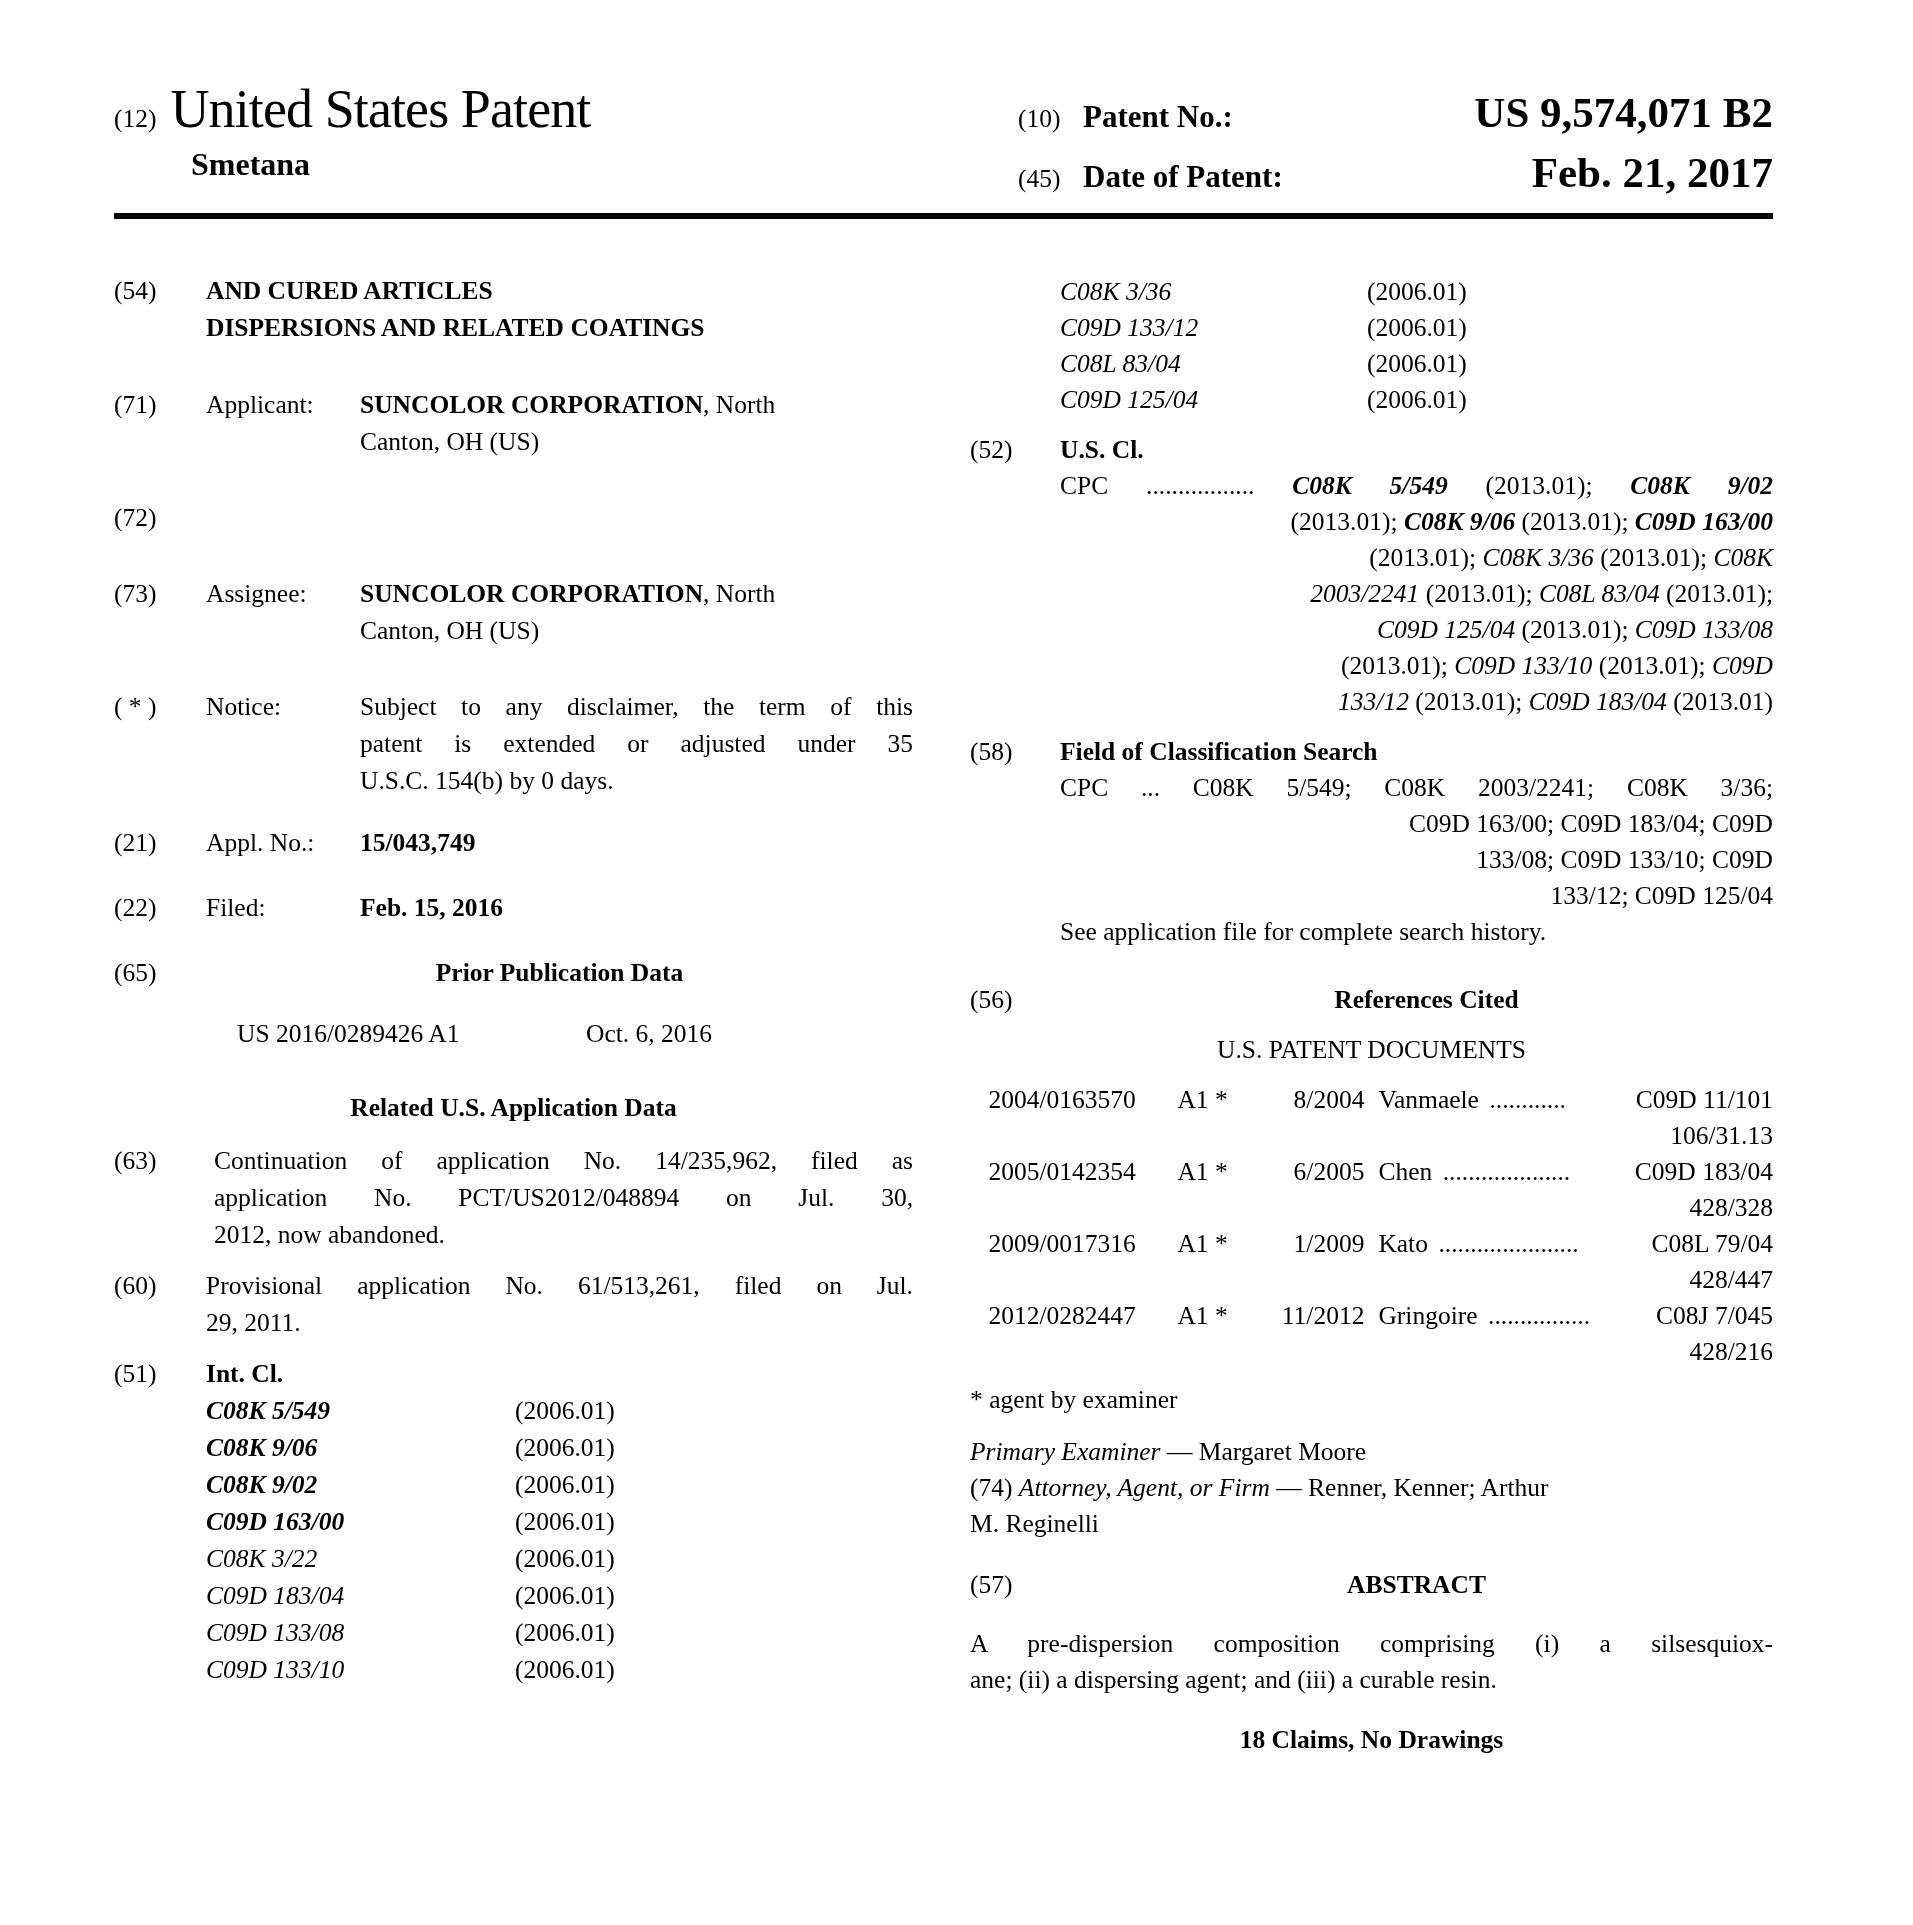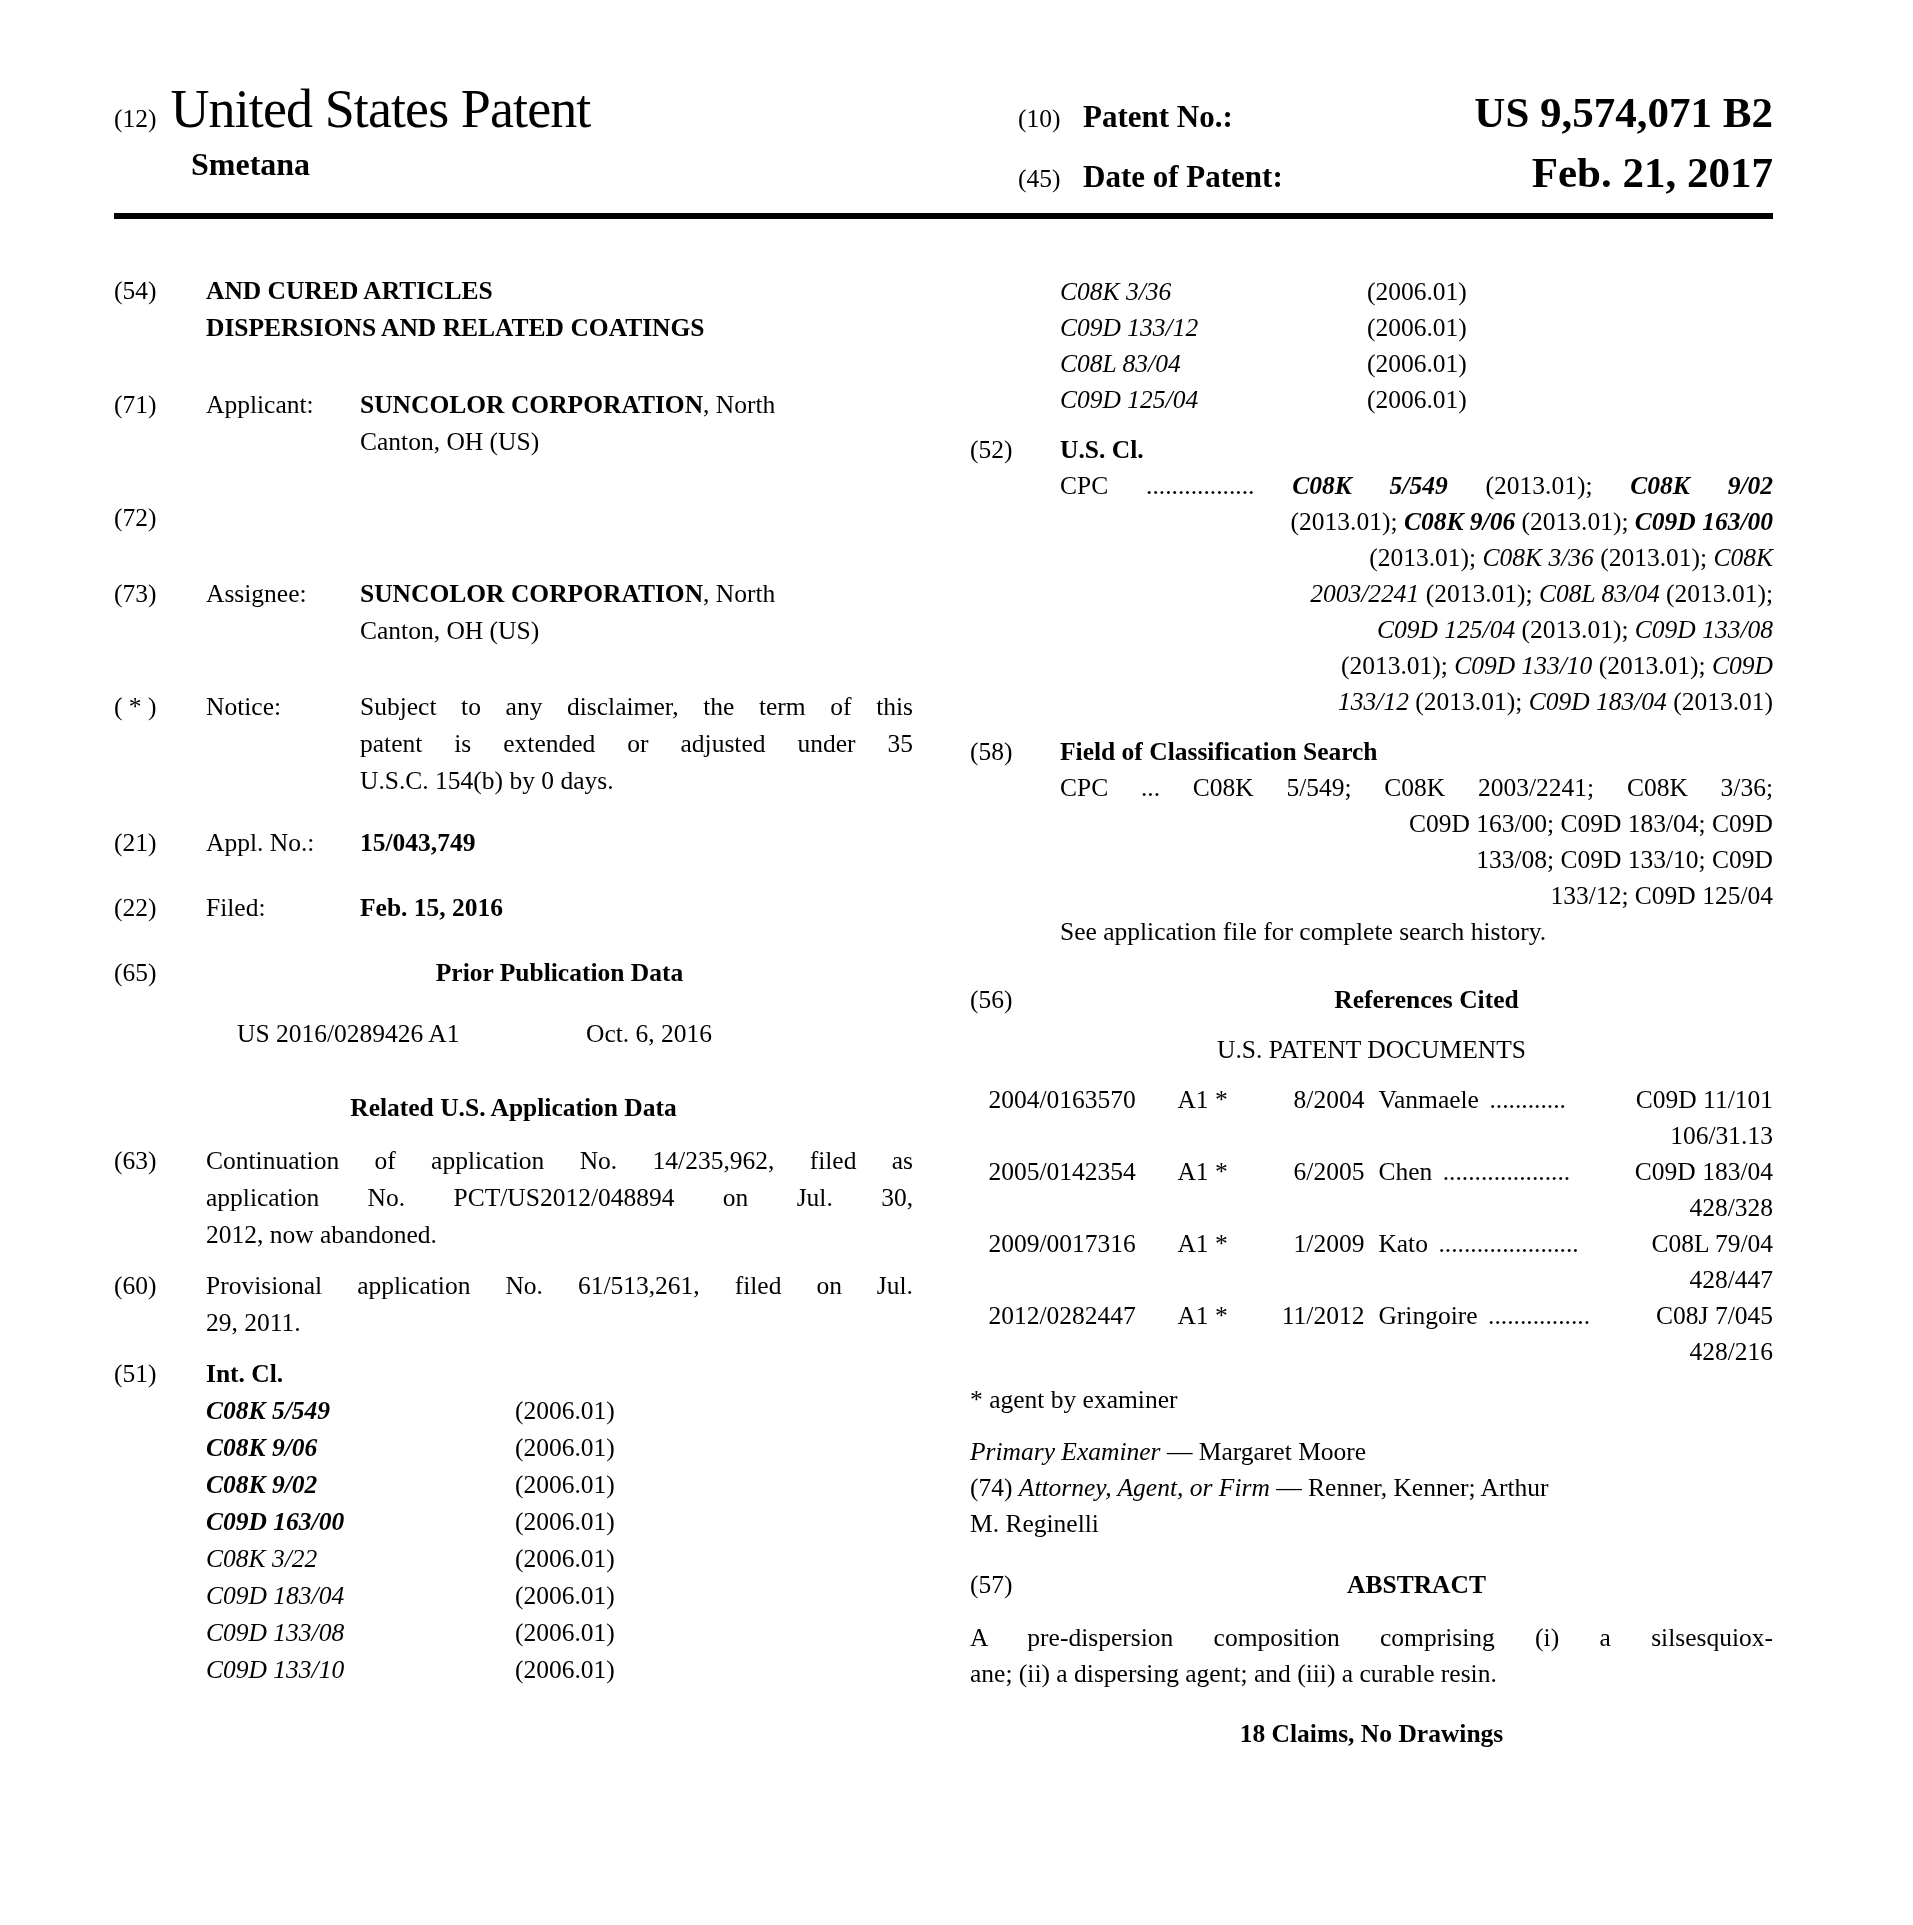--- a/index.html
+++ b/index.html
@@ -47,22 +47,22 @@
   .refs{margin-left:18.4px;}
   .refrow{display:flex;white-space:pre;}
   .refrow .rnum{flex:0 0 189px;}
   .refrow .rkind{flex:0 0 90px;}
   .refrow .rdate{flex:0 0 97px;text-align:right;}
   .refrow .rname{flex:none;padding-left:14px;}
   .refrow .rdots{flex:1;overflow:hidden;padding-left:10.5px;}
   .refrow .rcls{flex:none;}
   .refcont{text-align:right;}
   
-  .mt12{margin-top:17px;}.mt14{margin-top:12.3px;}.mt16{margin-top:14px;}
-  .mt18{margin-top:16px;}.mt28{margin-top:24.6px;}
+  .mt12{margin-top:23px;}.mt14{margin-top:12.3px;}.mt16{margin-top:14px;}
+  .mt18{margin-top:16px;gap:8px;}.mt28{margin-top:24.6px;}
   .mt32{margin-top:28px;}.mt36{margin-top:32px;gap:20px;}.mt42{margin-top:37px;}
   .mt44{margin-top:39px;}.mt46{margin-top:40px;}
 </style>
 </head>
 <body>
 
 <div class="page">
 
   <div class="barcode">
     <span>US009574071B2</span>

